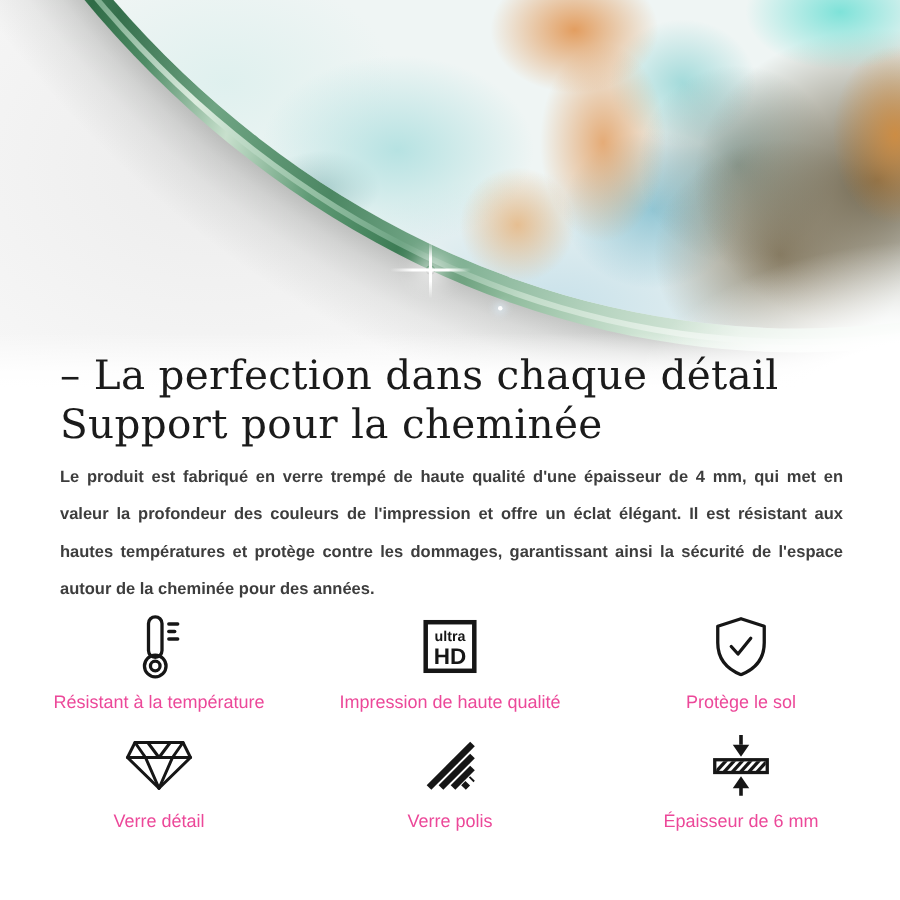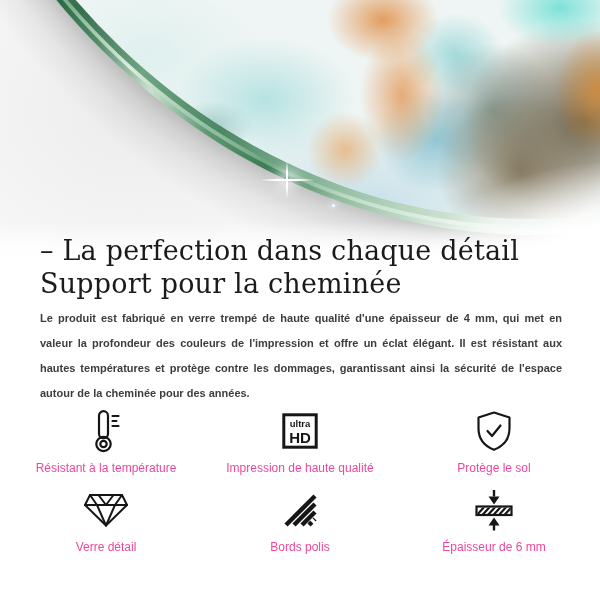--- a/index.html
+++ b/index.html
@@ -174,21 +174,21 @@
 
   <div class="feature">
     <div class="icon-box">
       <svg width="36" height="36" viewBox="0 0 36 36" stroke="#161616" stroke-width="4.4" stroke-linecap="butt">
         <path d="M4 33 L33 4"></path>
         <path d="M12 33 L33 12"></path>
         <path d="M20 33 L33 20"></path>
         <path d="M27 33 L33 27" stroke-dasharray="4 3.2"></path>
       </svg>
     </div>
-    <div class="feature-label">Bords polis</div>
+    <div class="feature-label">Verre polis</div>
   </div>
 
   <div class="feature">
     <div class="icon-box">
       <svg width="40" height="45" viewBox="0 0 40 45">
         <defs>
           <clipPath id="barclip">
               <rect x="3.5" y="19.5" width="33" height="6.5"></rect>
             </clipPath>
         </defs>

